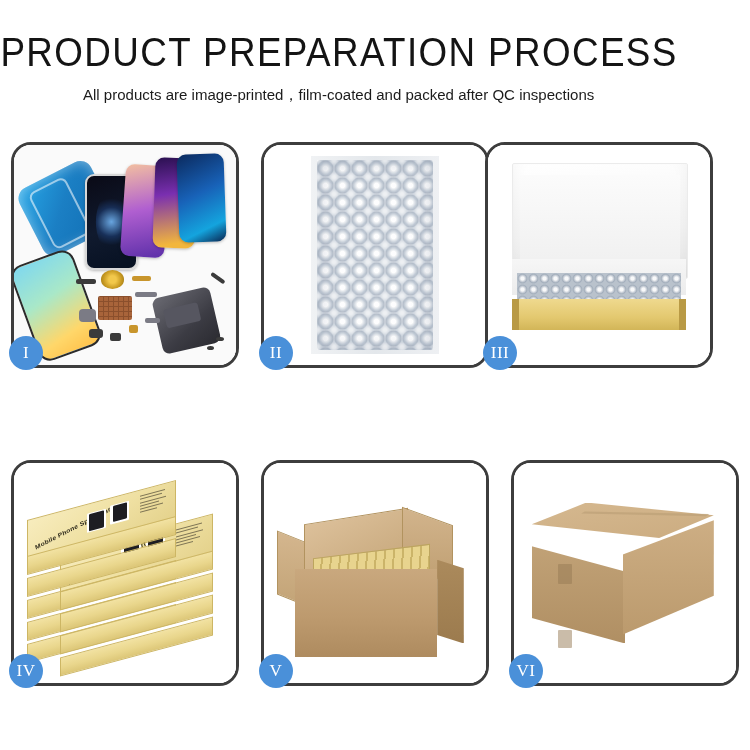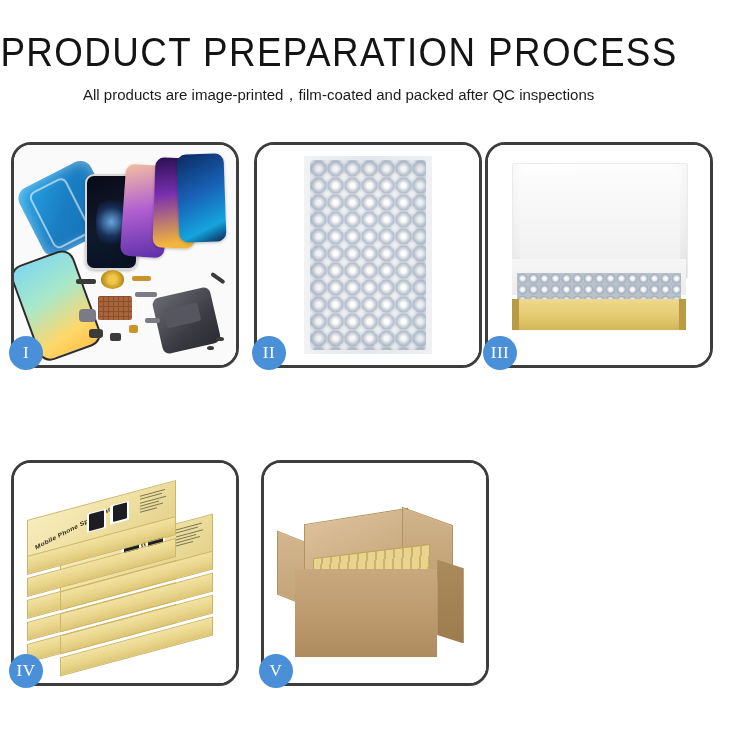--- a/index.html
+++ b/index.html
@@ -302,21 +302,21 @@
         <div class="pt gold" style="left:34%;top:62%;width:6%;height:8%;"></div>
         <div class="pt flex" style="left:44%;top:54%;width:10%;height:5%;"></div>
         <div class="pt" style="left:86%;top:8%;width:10%;height:4%;transform:rotate(35deg);"></div>
         <div class="pt" style="left:90%;top:74%;width:5%;height:5%;border-radius:50%;"></div>
         <div class="pt" style="left:84%;top:84%;width:5%;height:5%;border-radius:50%;"></div>
       </div>
     </div>
     <div class="badge">I</div>
   </div>
 
-  <div class="panel" style="left:254px;top:0px;width:228px;height:226px;">
+  <div class="panel" style="left:261px;top:0px;width:228px;height:226px;">
     <div class="panel-inner">
       <div class="p2bg"></div>
       <div class="wrapsheet"></div>
       <div class="bubbles"></div>
       <div class="bubbles2"></div>
     </div>
     <div class="badge">II</div>
   </div>
 
   <div class="panel" style="left:485px;top:0px;width:228px;height:226px;">
@@ -392,14 +392,26 @@
       <div class="flap flap-bl"></div>
       <div class="flap flap-top"></div>
       <div class="flap flap-right"></div>
       <div class="inner-boxes"></div>
       <div class="carton-body"></div>
       <div class="carton-side"></div>
     </div>
     <div class="badge">V</div>
   </div>
 
+  <div class="panel" style="left:511px;top:318px;width:228px;height:226px;">
+    <div class="panel-inner">
+      <div class="p6bg"></div>
+      <div class="sealed-top"></div>
+      <div class="tape"></div>
+      <div class="sealed-front"></div>
+      <div class="sealed-right"></div>
+      <div class="tab" style="left:20%;top:46%;width:6%;height:9%;"></div>
+      <div class="tab" style="left:20%;top:76%;width:6%;height:8%;"></div>
+    </div>
+    <div class="badge">VI</div>
+  </div>
 
 </div>
 
 </body></html>

